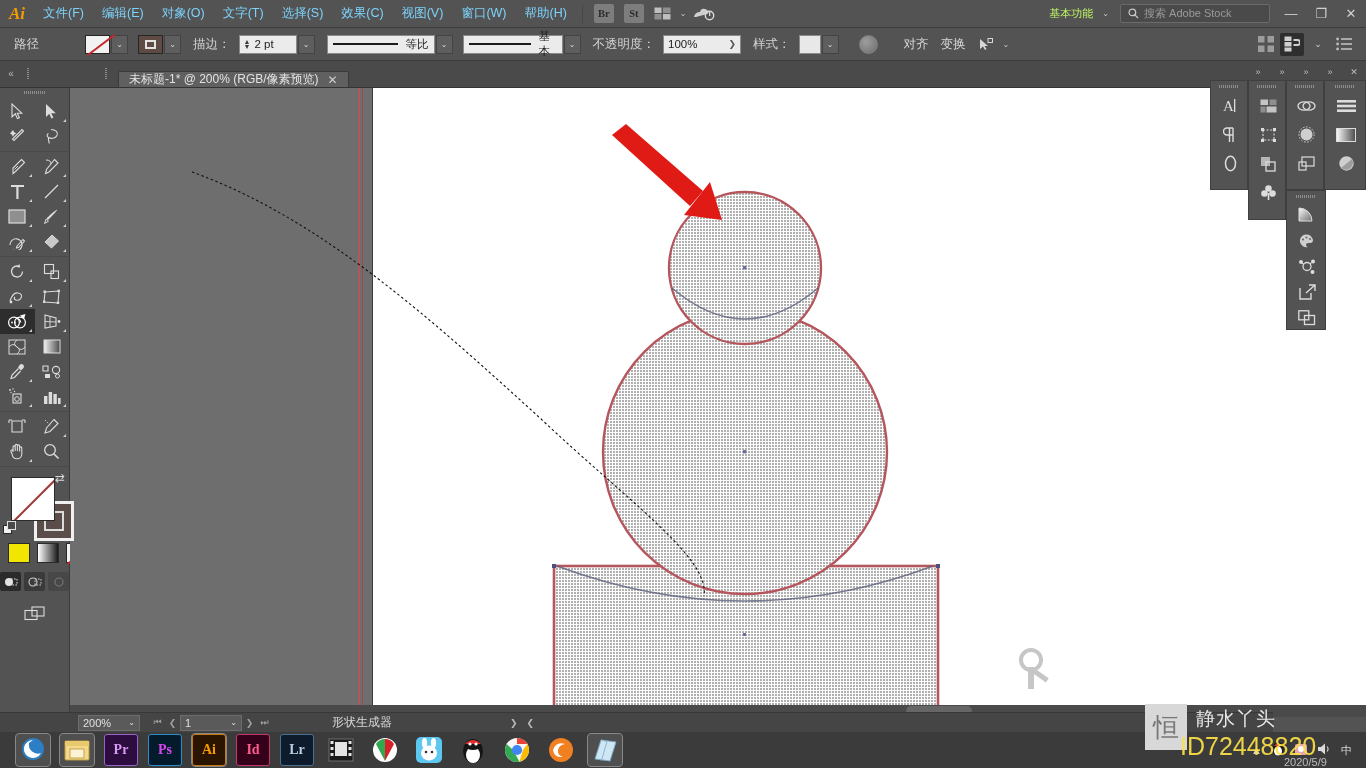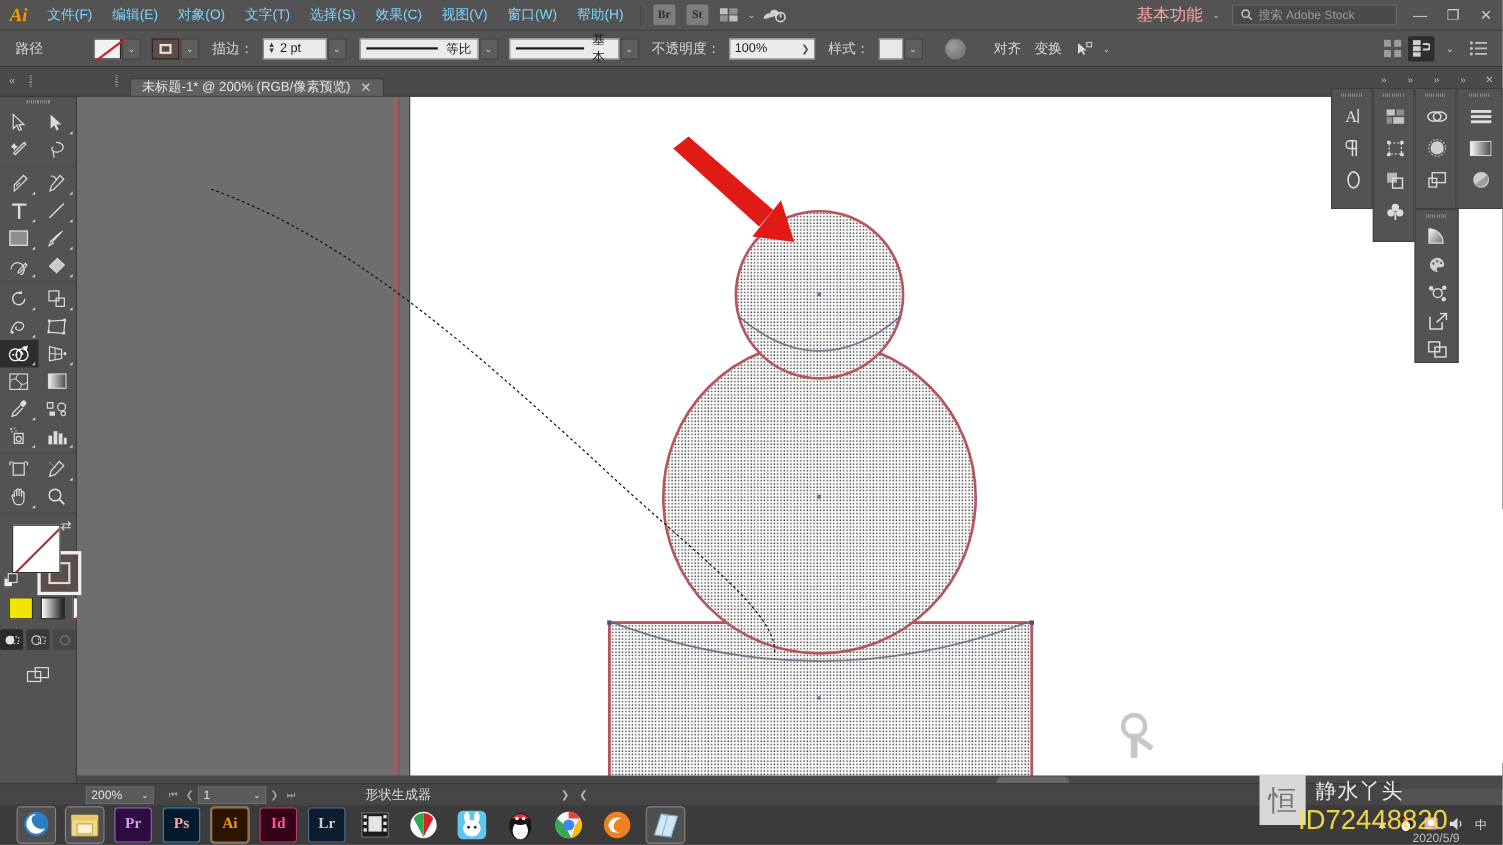--- a/index.html
+++ b/index.html
@@ -30,21 +30,21 @@
   }
   .mb-sep { width:1px; height:18px; background:#454545; margin:0 6px; }
   .mb-btn {
     width:20px; height:19px; margin:0 5px;
     background:#7d7d7d; color:#2b2b2b; font-size:10.5px; font-weight:bold;
     display:flex; align-items:center; justify-content:center;
     border-radius:2px; font-family:"Liberation Serif", serif;
   }
   .mb-icon { width:22px; height:18px; margin:0 3px; display:flex; align-items:center; justify-content:center; }
   .caret { font-size:8px; color:#c9c9c9; margin:0 3px; }
-  .ws-name { font-size:15px; color:#fca5a5; padding:3px 6px;margin-left:40px; }
+  .ws-name { font-size:11px; color:#bef264; padding:3px 6px;margin-left:40px; }
   .stock-search {
     display:flex; align-items:center; gap:5px;
     background:#4a4a4a; border:1px solid #6a6a6a; border-radius:2px;
     height:19px; padding:0 7px; margin-left:8px; min-width:150px;
   }
   .stock-search span.ph { font-size:11px; color:#9a9a9a; }
   .wincontrols { display:flex; margin-left:6px; }
   .wc { width:30px; height:28px; display:flex; align-items:center; justify-content:center; color:#d0d0d0; font-size:13px; }
 
   
@@ -984,21 +984,21 @@
       </svg>
     </div>
     <div class="tbi boxed">
       <svg width="28" height="26" viewBox="0 0 28 26">
         <rect x="2" y="4" width="24" height="19" rx="1" fill="#f4d98b" stroke="#b99a3e"></rect>
         <rect x="2" y="4" width="24" height="5" fill="#e8c96e"></rect>
         <rect x="7" y="12" width="14" height="9" fill="#fdf3d4" stroke="#c2a44b"></rect>
       </svg>
     </div>
     <div class="tbi" style="background:#2d0c3f; color:#d89bf5; border:1px solid #9a63c9;">Pr</div>
-    <div class="tbi" style="background:#041b2b; color:#fca5a5; border:1px solid #2a8ec9;">Ps</div>
+    <div class="tbi" style="background:#041b2b; color:#d946ef; border:1px solid #2a8ec9;">Ps</div>
     <div class="tbi boxed" style="background:#2b1500; color:#f59b00; border:1px solid #c47b14;">Ai</div>
     <div class="tbi" style="background:#350019; color:#ff5c8d; border:1px solid #c2386b;">Id</div>
     <div class="tbi" style="background:#0d1b2c; color:#b9cfe4; border:1px solid #4a6f93;">Lr</div>
     <div class="tbi">
       <svg width="28" height="26" viewBox="0 0 28 26">
         <rect x="2" y="2" width="24" height="22" fill="#1b1b1b" stroke="#6f6f6f"></rect>
         <g fill="#e4e4e4">
           <rect x="3.5" y="4" width="3" height="3"></rect>
             <rect x="3.5" y="10" width="3" height="3"></rect>
             <rect x="3.5" y="16" width="3" height="3"></rect>

